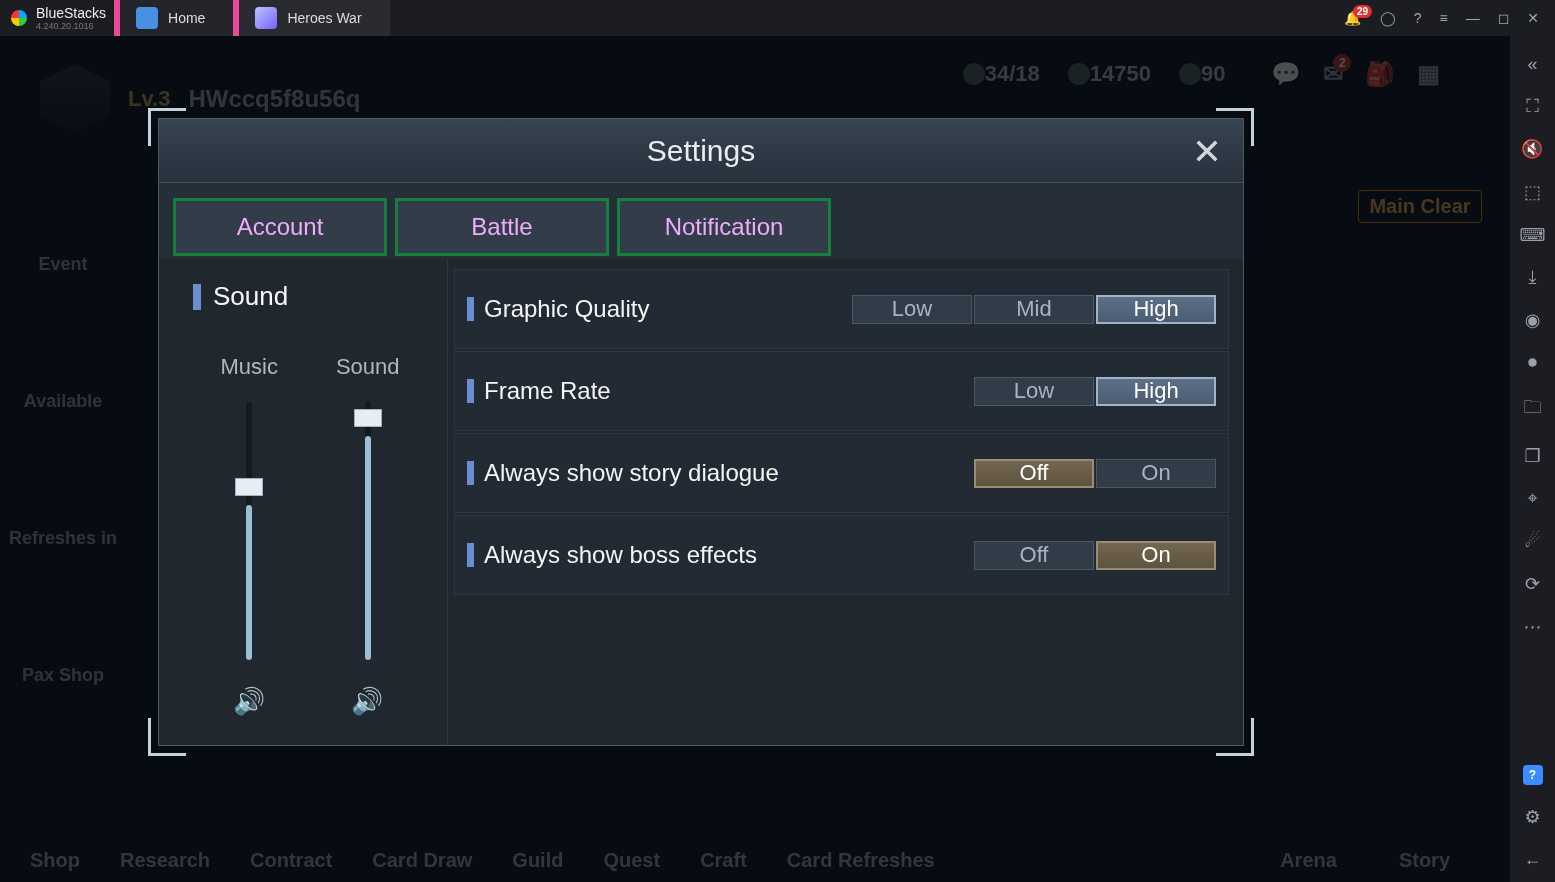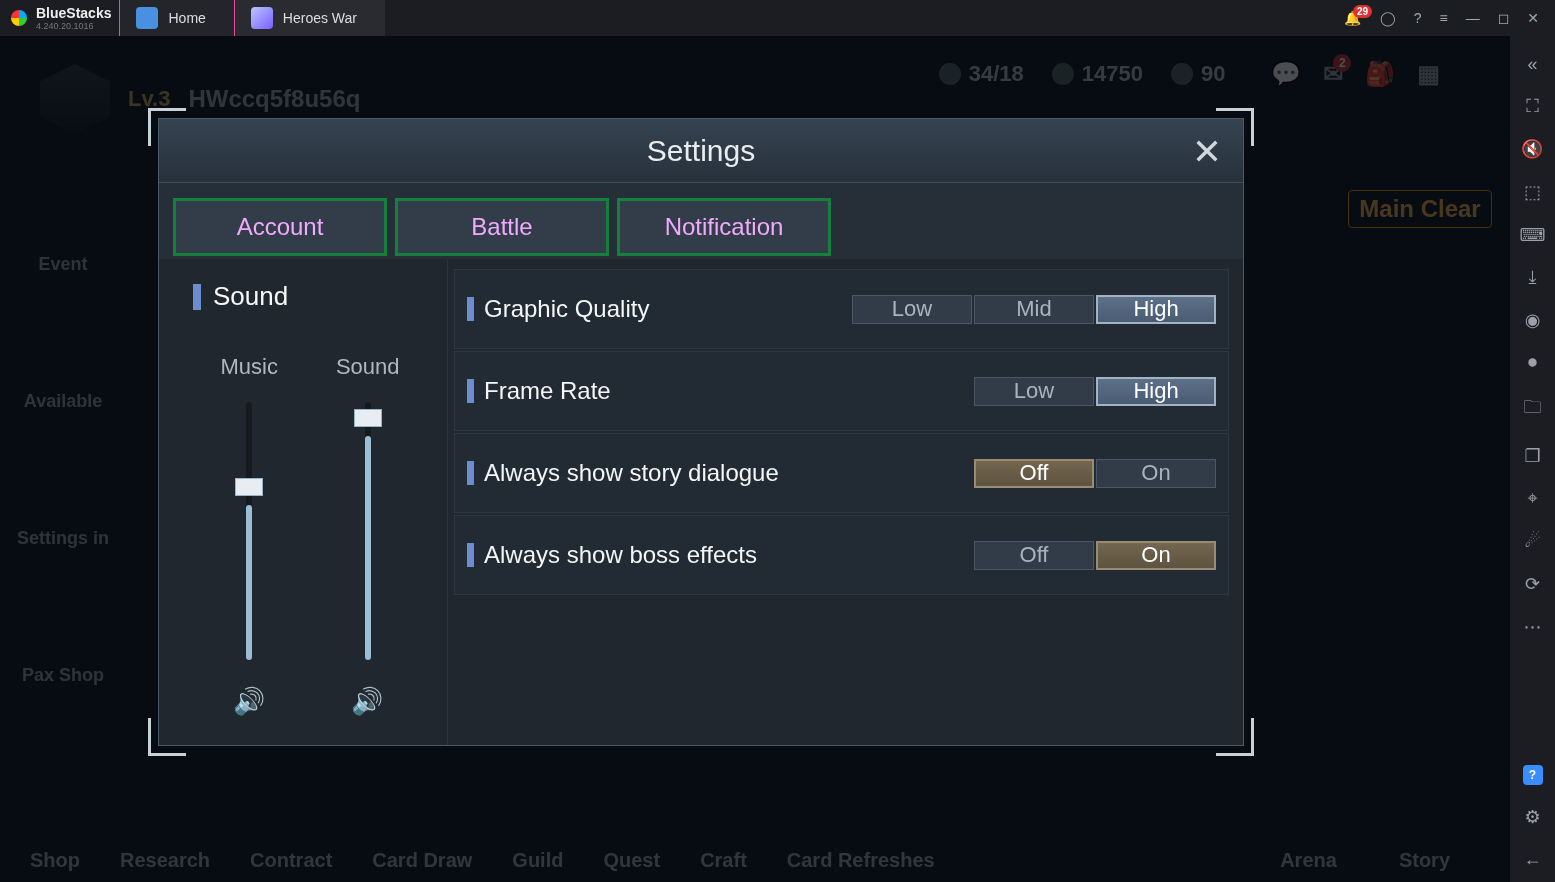--- a/index.html
+++ b/index.html
@@ -17,26 +17,26 @@
   position: absolute; top: 0; left: 0; right: 0; height: 36px;
   background: #1c1d22;
   display: flex; align-items: center;
 }
 .bs-logo-area { display: flex; align-items: center; padding: 0 8px; height: 100%; gap: 6px; }
 .bs-logo-swirl {
   width: 22px; height: 22px; border-radius: 50%;
   background: conic-gradient(#0af 0 25%, #3c3 25% 50%, #fc0 50% 75%, #f33 75% 100%);
   border: 3px solid #1c1d22;
 }
-.bs-name { color: #eee; font-size: 14px; font-weight: 700; }
+.bs-name { color: #eee; font-size: 14px; font-weight: 400; }
 .bs-version { color: #777; font-size: 9px; }
 .tab {
   height: 100%; display: flex; align-items: center; gap: 10px;
   padding: 0 28px 0 16px; color: #ddd; font-size: 14px;
-  border-left: 1px solid #ec4899;
+  border-left: 6px solid #ec4899;
 }
 .tab.home { background: #24252b; }
 .tab.active { background: #2a2b31; }
 .tab .tab-icon {
   width: 22px; height: 22px; border-radius: 4px; background: #4a90e2;
 }
 .tab.active .tab-icon { background: linear-gradient(135deg,#b9c6ff,#7a5fff); }
 .top-spacer { flex: 1; }
 .win-controls { display: flex; align-items: center; gap: 18px; padding: 0 16px; color: #9aa; }
 .win-controls > span { cursor: pointer; font-size: 14px; }
@@ -74,34 +74,34 @@
 
 .bg-hud {
   position: absolute; inset: 0;
   color: #6b7583; font-size: 20px; font-weight: 600;
 }
 .bg-top-left { position: absolute; top: 28px; left: 40px; display: flex; align-items: center; gap: 18px; }
 .emblem { width: 70px; height: 70px; background: linear-gradient(180deg,#2a3844,#151c24); clip-path: polygon(50% 0,100% 25%,100% 75%,50% 100%,0 75%,0 25%); }
 .lvl { color: #c4a45a; font-size: 22px; }
 .pname { color: #9faab4; font-size: 24px; }
 .bg-resources { position: absolute; top: 24px; right: 70px; display: flex; align-items: center; gap: 28px; color: #b8bec6; font-size: 22px; font-weight: 700; }
-.bg-resources .res { display: flex; align-items: center; gap: 8px; }
+.bg-resources .res { display: flex; align-items: center; }
 .res .ri { width: 22px; height: 22px; border-radius: 50%; background: #566; }
 .bg-top-icons { display: flex; gap: 22px; align-items: center; color: #97a0a9; font-size: 24px; margin-left: 18px; }
 .mail-rel { position: relative; }
 .mail-rel::after { content: "2"; position: absolute; top: -6px; right: -8px; background: #c83333; color:#fff; font-size:12px; border-radius:50%; width:18px;height:18px; display:flex;align-items:center;justify-content:center; }
 
 .bg-left-shortcuts { position: absolute; top: 160px; left: 8px; bottom: 70px; display: flex; flex-direction: column; gap: 58px; font-size: 18px; color: #9aa2a9; text-align:center; }
 .bg-left-shortcuts .sc { width: 110px; }
 .bg-left-shortcuts .sc .sc-i { height: 58px; }
 
 .bg-bottom-bar { position: absolute; bottom: 10px; left: 30px; right: 60px; display: flex; gap: 40px; font-size: 20px; color: #a5adb5; font-weight:600; align-items:flex-end;}
 .bg-bottom-bar .bb { text-align: center; }
 .bg-bottom-bar .br { margin-left: auto; display: flex; gap: 62px; }
-.bg-right-side { position: absolute; top: 130px; right: 10px; width: 160px; color:#b3bac1; font-size:24px; text-align:center;}
+.bg-right-side { position: absolute; top: 130px; right: 10px; width: 160px; color:#b3bac1; font-size:20px; text-align:center;}
 .bg-clear { border:1px solid #f59a00; padding:4px 10px; color:#f0b050; border-radius:4px; margin-top:24px; display:inline-block; }
 
 
 .dialog-wrap {
   position: absolute; top: 72px; left: 148px;
   width: 1106px; height: 648px;
 }
 .dialog-wrap .corner {
   position: absolute; width: 38px; height: 38px; border: 3px solid #c8d1d8;
 }
@@ -290,21 +290,21 @@
       <div class="sc">
           <div class="sc-i"></div>
           <div>Event</div>
         </div>
       <div class="sc">
           <div class="sc-i"></div>
           <div>Available</div>
         </div>
       <div class="sc">
           <div class="sc-i"></div>
-          <div>Settings in</div>
+          <div>Refreshes in</div>
         </div>
       <div class="sc">
           <div class="sc-i"></div>
           <div>Pax Shop</div>
         </div>
     </div>
 
     <div class="bg-right-side">
       <span class="bg-clear">Main Clear</span>
     </div>

